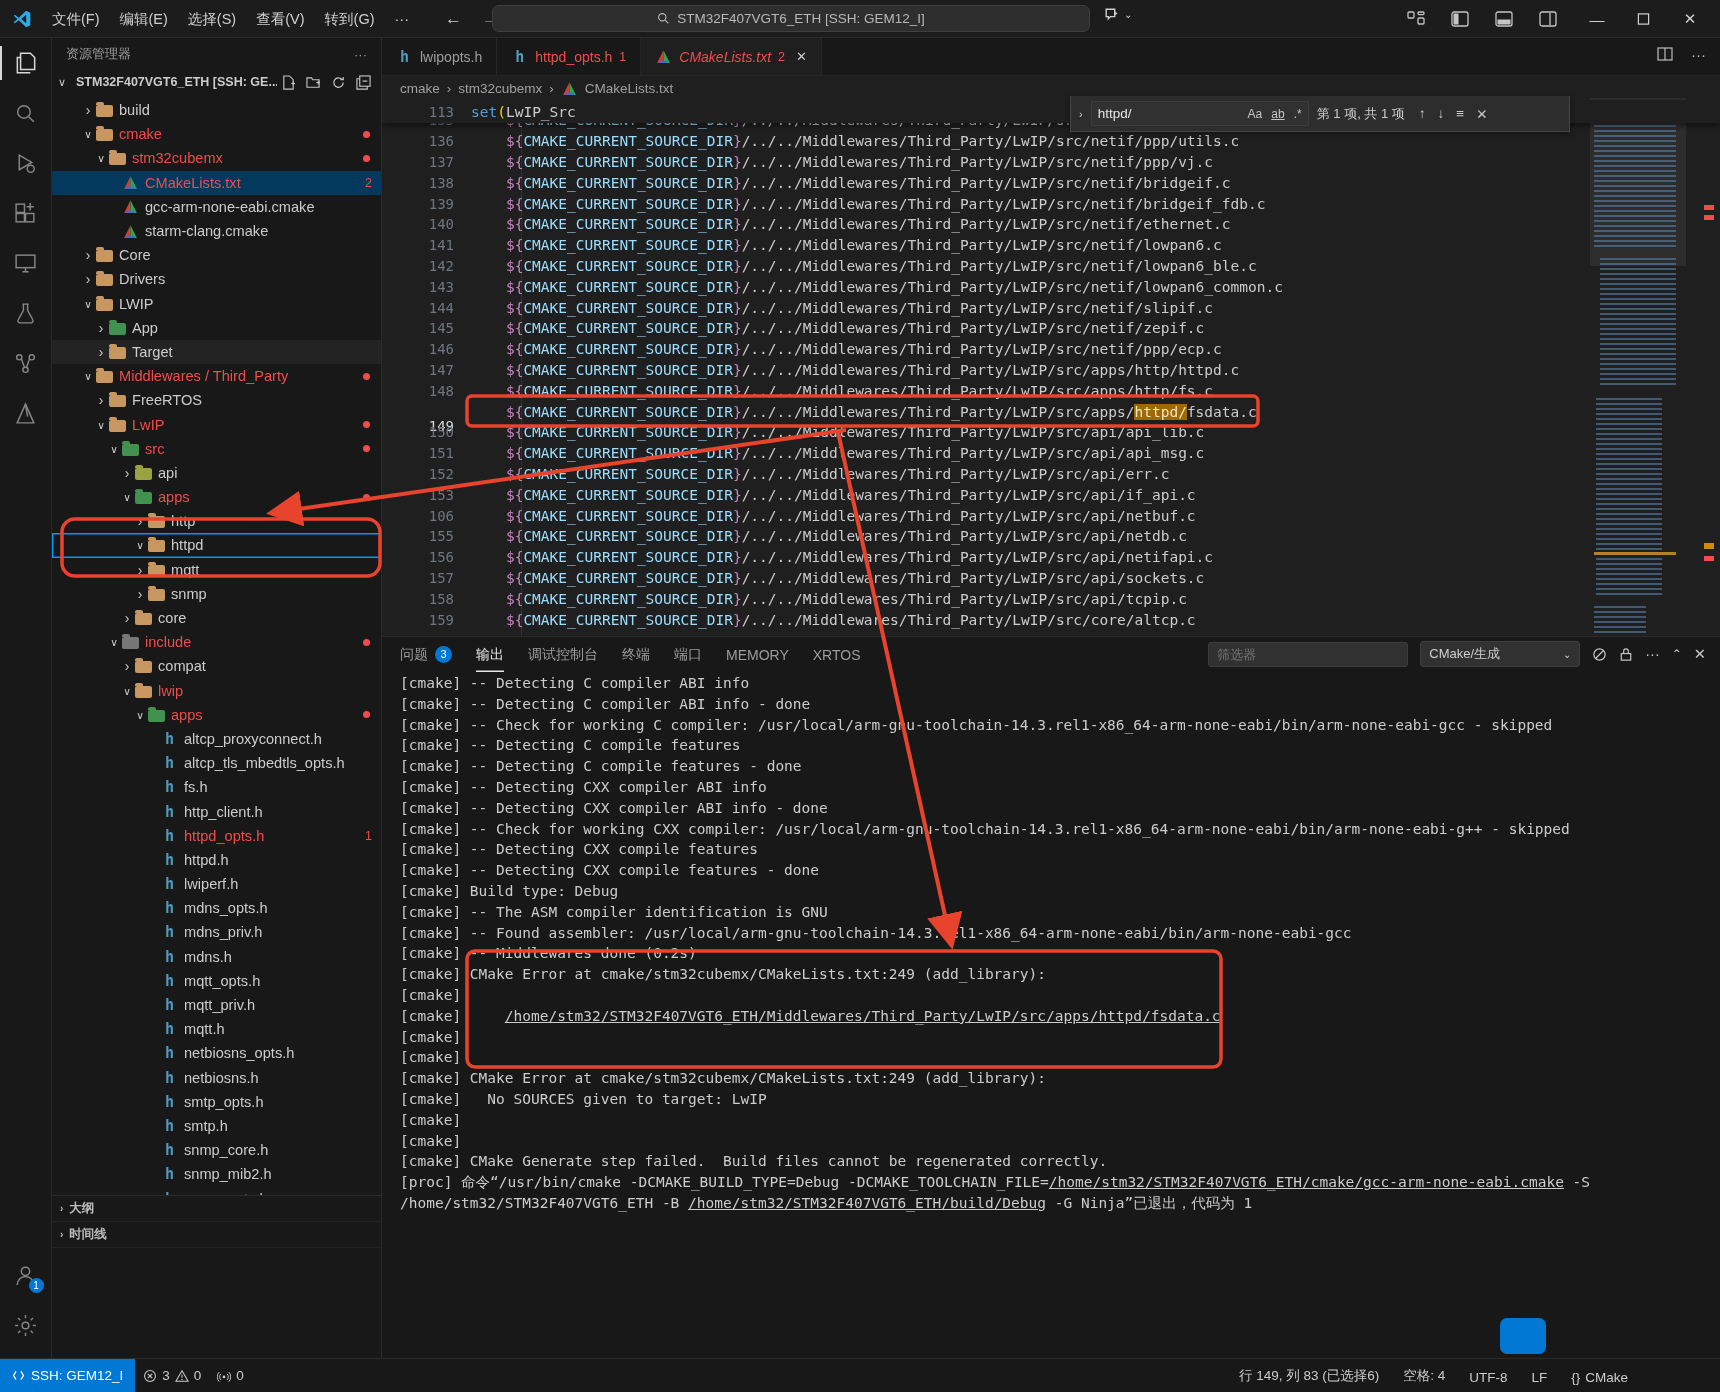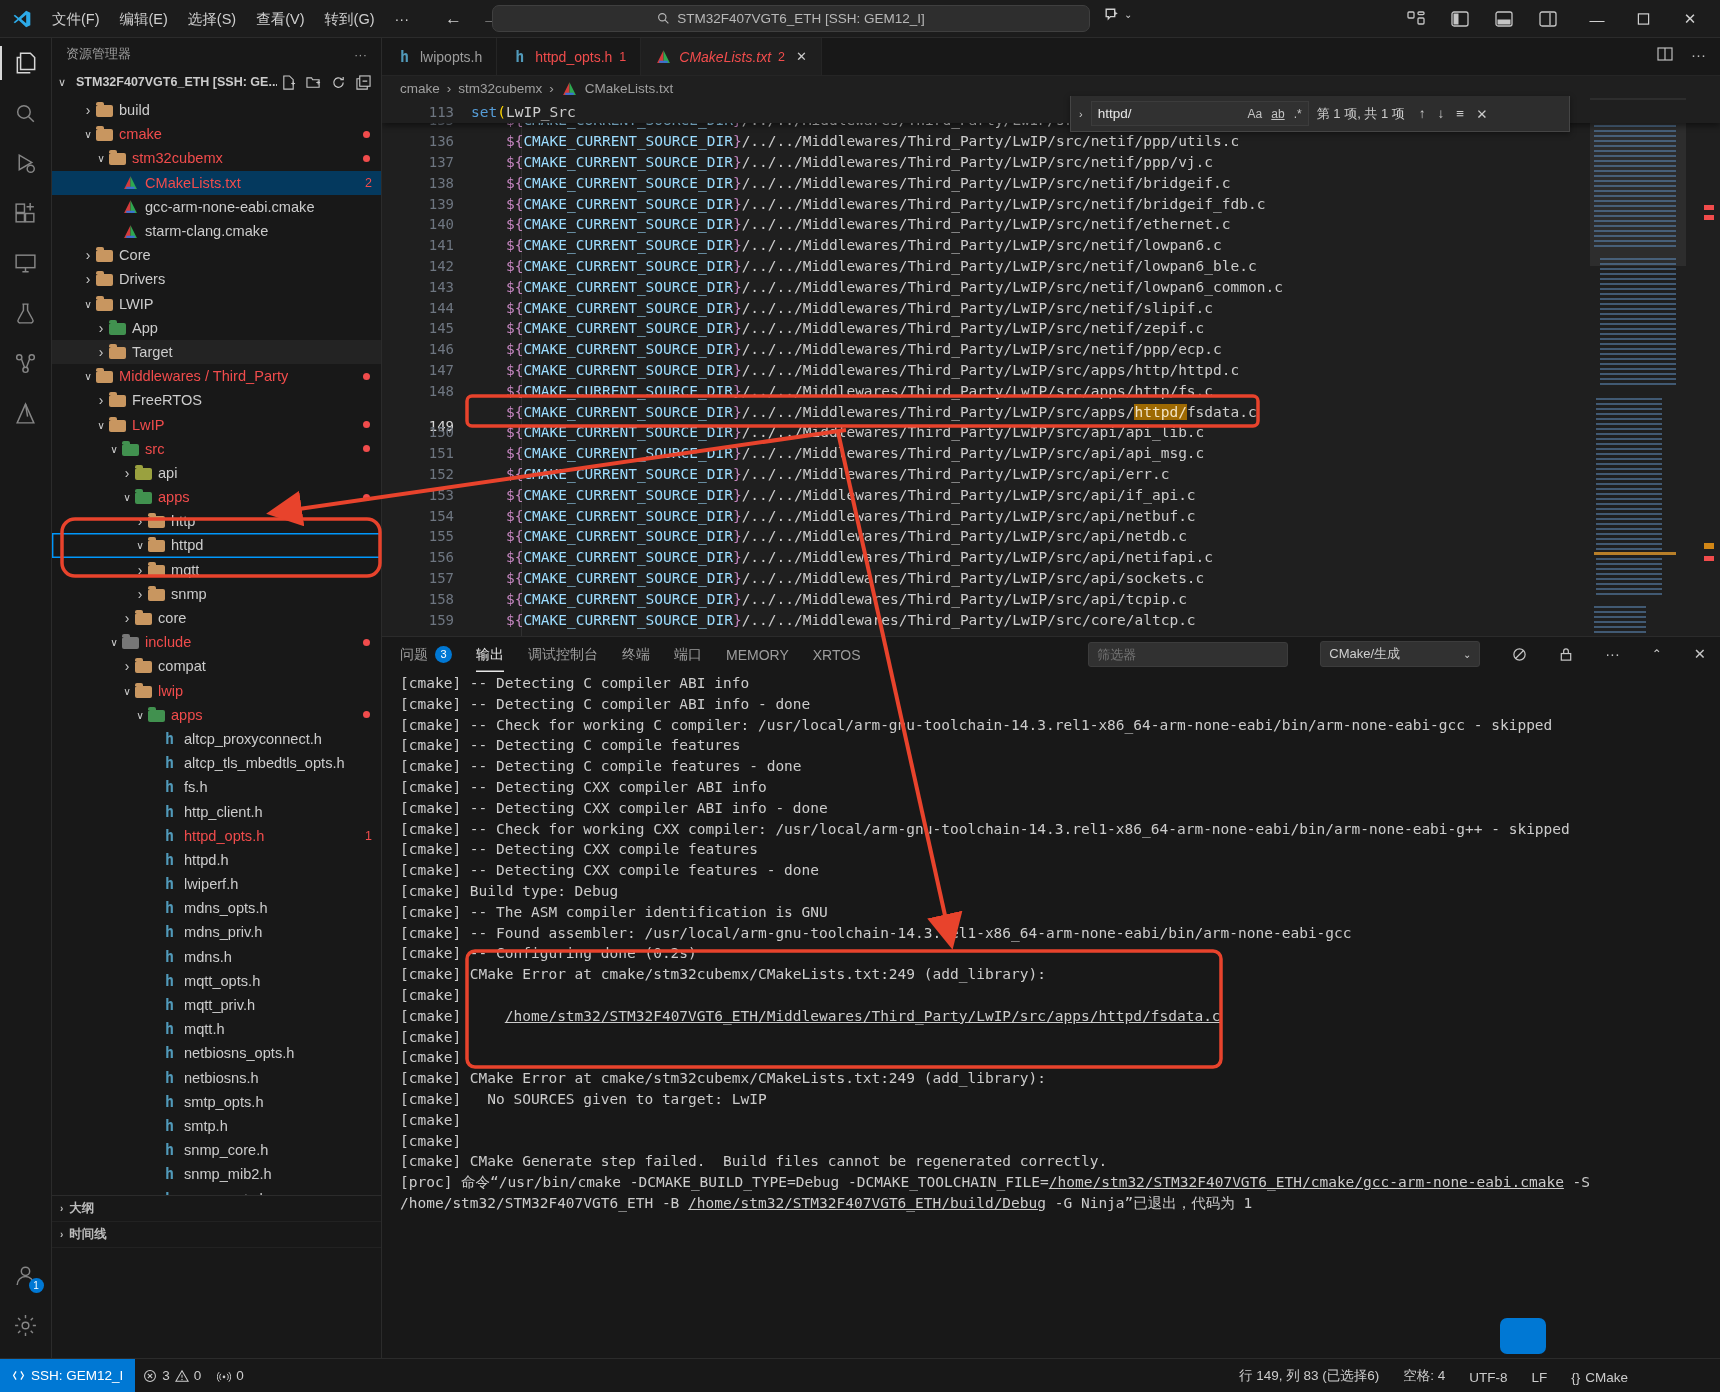--- a/index.html
+++ b/index.html
@@ -110,21 +110,21 @@
   .ov-mark { position:absolute; width:10px; left:1322px; }
 
   
   #panel { position:absolute; left:382px; top:636px; width:1338px; height:722px;
     background:#181818; border-top:1px solid #2b2b2b; }
   #panel-tabs { height:35px; display:flex; align-items:center; padding-left:18px; gap:24px; }
   .ptab { font-size:14px; color:#9d9d9d; height:35px; display:flex; align-items:center; gap:7px; }
   .ptab.active { color:#e7e7e7; box-shadow:inset 0 -1.5px 0 #e7e7e7; }
   .pbadge { background:#0078d4; color:#fff; font-size:11px; min-width:17px; height:17px;
     border-radius:9px; text-align:center; line-height:17px; }
-  #panel-acts { position:absolute; right:14px; top:4px; display:flex; align-items:center; gap:32px; }
+  #panel-acts { position:absolute; right:14px; top:4px; display:flex; align-items:center; gap:12px; }
   #filter { width:200px; height:25px; background:#313131; border:1px solid #3c3c3c; border-radius:3px;
     color:#cfcfcf; font-size:13px; padding:0 8px; font-family:"Liberation Sans",sans-serif; }
   #task-dd { width:160px; height:26px; background:#313131; border:1px solid #3c3c3c; border-radius:3px;
     display:flex; align-items:center; justify-content:space-between; padding:0 8px; font-size:13px; color:#cfcfcf; }
   .pa-ic { color:#c5c5c5; font-size:14.5px; }
   #output { position:absolute; left:18px; top:36px; width:1290px;
     font-family:"DejaVu Sans Mono", monospace; font-size:14.5px; color:#cccccc; }
   .out-line { min-height:20.8px; line-height:20.8px; white-space:pre-wrap; word-break:break-word; }
   .out-line .link { text-decoration:underline; }
 
@@ -666,21 +666,21 @@
         <div class="cl"><span class="ln">144</span><span>    <span class="sig">${</span><span class="var">CMAKE_CURRENT_SOURCE_DIR</span><span class="sig">}</span><span class="pth">/../../Middlewares/Third_Party/LwIP/src/netif/slipif.c</span></span></div>
         <div class="cl"><span class="ln">145</span><span>    <span class="sig">${</span><span class="var">CMAKE_CURRENT_SOURCE_DIR</span><span class="sig">}</span><span class="pth">/../../Middlewares/Third_Party/LwIP/src/netif/zepif.c</span></span></div>
         <div class="cl"><span class="ln">146</span><span>    <span class="sig">${</span><span class="var">CMAKE_CURRENT_SOURCE_DIR</span><span class="sig">}</span><span class="pth">/../../Middlewares/Third_Party/LwIP/src/netif/ppp/ecp.c</span></span></div>
         <div class="cl"><span class="ln">147</span><span>    <span class="sig">${</span><span class="var">CMAKE_CURRENT_SOURCE_DIR</span><span class="sig">}</span><span class="pth">/../../Middlewares/Third_Party/LwIP/src/apps/http/httpd.c</span></span></div>
         <div class="cl"><span class="ln">148</span><span>    <span class="sig">${</span><span class="var">CMAKE_CURRENT_SOURCE_DIR</span><span class="sig">}</span><span class="pth">/../../Middlewares/Third_Party/LwIP/src/apps/http/fs.c</span></span></div>
         <div class="cl"><span class="ln cur">149</span><span>    <span class="sig">${</span><span class="var">CMAKE_CURRENT_SOURCE_DIR</span><span class="sig">}</span><span class="pth">/../../Middlewares/Third_Party/LwIP/src/apps/</span><span class="match">httpd/</span><span class="pth">fsdata.c</span></span></div>
         <div class="cl"><span class="ln">150</span><span>    <span class="sig">${</span><span class="var">CMAKE_CURRENT_SOURCE_DIR</span><span class="sig">}</span><span class="pth">/../../Middlewares/Third_Party/LwIP/src/api/api_lib.c</span></span></div>
         <div class="cl"><span class="ln">151</span><span>    <span class="sig">${</span><span class="var">CMAKE_CURRENT_SOURCE_DIR</span><span class="sig">}</span><span class="pth">/../../Middlewares/Third_Party/LwIP/src/api/api_msg.c</span></span></div>
         <div class="cl"><span class="ln">152</span><span>    <span class="sig">${</span><span class="var">CMAKE_CURRENT_SOURCE_DIR</span><span class="sig">}</span><span class="pth">/../../Middlewares/Third_Party/LwIP/src/api/err.c</span></span></div>
         <div class="cl"><span class="ln">153</span><span>    <span class="sig">${</span><span class="var">CMAKE_CURRENT_SOURCE_DIR</span><span class="sig">}</span><span class="pth">/../../Middlewares/Third_Party/LwIP/src/api/if_api.c</span></span></div>
-        <div class="cl"><span class="ln">154</span><span>    <span class="sig">${</span><span class="var">CMAKE_CURRENT_SOURCE_DIR</span><span class="sig">}</span><span class="pth">/../../Middlewares/Third_Party/LwIP/src/api/netbuf.c</span></span></div>
+        <div class="cl"><span class="ln">106</span><span>    <span class="sig">${</span><span class="var">CMAKE_CURRENT_SOURCE_DIR</span><span class="sig">}</span><span class="pth">/../../Middlewares/Third_Party/LwIP/src/api/netbuf.c</span></span></div>
         <div class="cl"><span class="ln">155</span><span>    <span class="sig">${</span><span class="var">CMAKE_CURRENT_SOURCE_DIR</span><span class="sig">}</span><span class="pth">/../../Middlewares/Third_Party/LwIP/src/api/netdb.c</span></span></div>
         <div class="cl"><span class="ln">156</span><span>    <span class="sig">${</span><span class="var">CMAKE_CURRENT_SOURCE_DIR</span><span class="sig">}</span><span class="pth">/../../Middlewares/Third_Party/LwIP/src/api/netifapi.c</span></span></div>
         <div class="cl"><span class="ln">157</span><span>    <span class="sig">${</span><span class="var">CMAKE_CURRENT_SOURCE_DIR</span><span class="sig">}</span><span class="pth">/../../Middlewares/Third_Party/LwIP/src/api/sockets.c</span></span></div>
         <div class="cl"><span class="ln">158</span><span>    <span class="sig">${</span><span class="var">CMAKE_CURRENT_SOURCE_DIR</span><span class="sig">}</span><span class="pth">/../../Middlewares/Third_Party/LwIP/src/api/tcpip.c</span></span></div>
         <div class="cl"><span class="ln">159</span><span>    <span class="sig">${</span><span class="var">CMAKE_CURRENT_SOURCE_DIR</span><span class="sig">}</span><span class="pth">/../../Middlewares/Third_Party/LwIP/src/core/altcp.c</span></span></div>
       </div>
   </div>
   <div id="find">
     <span class="fchev">›</span>
     <div id="find-input">
@@ -763,21 +763,21 @@
       <div class="out-line">[cmake] -- Detecting C compile features</div>
       <div class="out-line">[cmake] -- Detecting C compile features - done</div>
       <div class="out-line">[cmake] -- Detecting CXX compiler ABI info</div>
       <div class="out-line">[cmake] -- Detecting CXX compiler ABI info - done</div>
       <div class="out-line">[cmake] -- Check for working CXX compiler: /usr/local/arm-gnu-toolchain-14.3.rel1-x86_64-arm-none-eabi/bin/arm-none-eabi-g++ - skipped</div>
       <div class="out-line">[cmake] -- Detecting CXX compile features</div>
       <div class="out-line">[cmake] -- Detecting CXX compile features - done</div>
       <div class="out-line">[cmake] Build type: Debug</div>
       <div class="out-line">[cmake] -- The ASM compiler identification is GNU</div>
       <div class="out-line">[cmake] -- Found assembler: /usr/local/arm-gnu-toolchain-14.3.rel1-x86_64-arm-none-eabi/bin/arm-none-eabi-gcc</div>
-      <div class="out-line">[cmake] -- Configuring done (0.2s)</div>
+      <div class="out-line">[cmake] -- Middlewares done (0.2s)</div>
       <div class="out-line">[cmake] CMake Error at cmake/stm32cubemx/CMakeLists.txt:249 (add_library):</div>
       <div class="out-line">[cmake]</div>
       <div class="out-line"><span>[cmake]     </span><span class="link">/home/stm32/STM32F407VGT6_ETH/Middlewares/Third_Party/LwIP/src/apps/httpd/fsdata.c</span></div>
       <div class="out-line">[cmake]</div>
       <div class="out-line">[cmake]</div>
       <div class="out-line">[cmake] CMake Error at cmake/stm32cubemx/CMakeLists.txt:249 (add_library):</div>
       <div class="out-line">[cmake]   No SOURCES given to target: LwIP</div>
       <div class="out-line">[cmake]</div>
       <div class="out-line">[cmake]</div>
       <div class="out-line">[cmake] CMake Generate step failed.  Build files cannot be regenerated correctly.</div>

